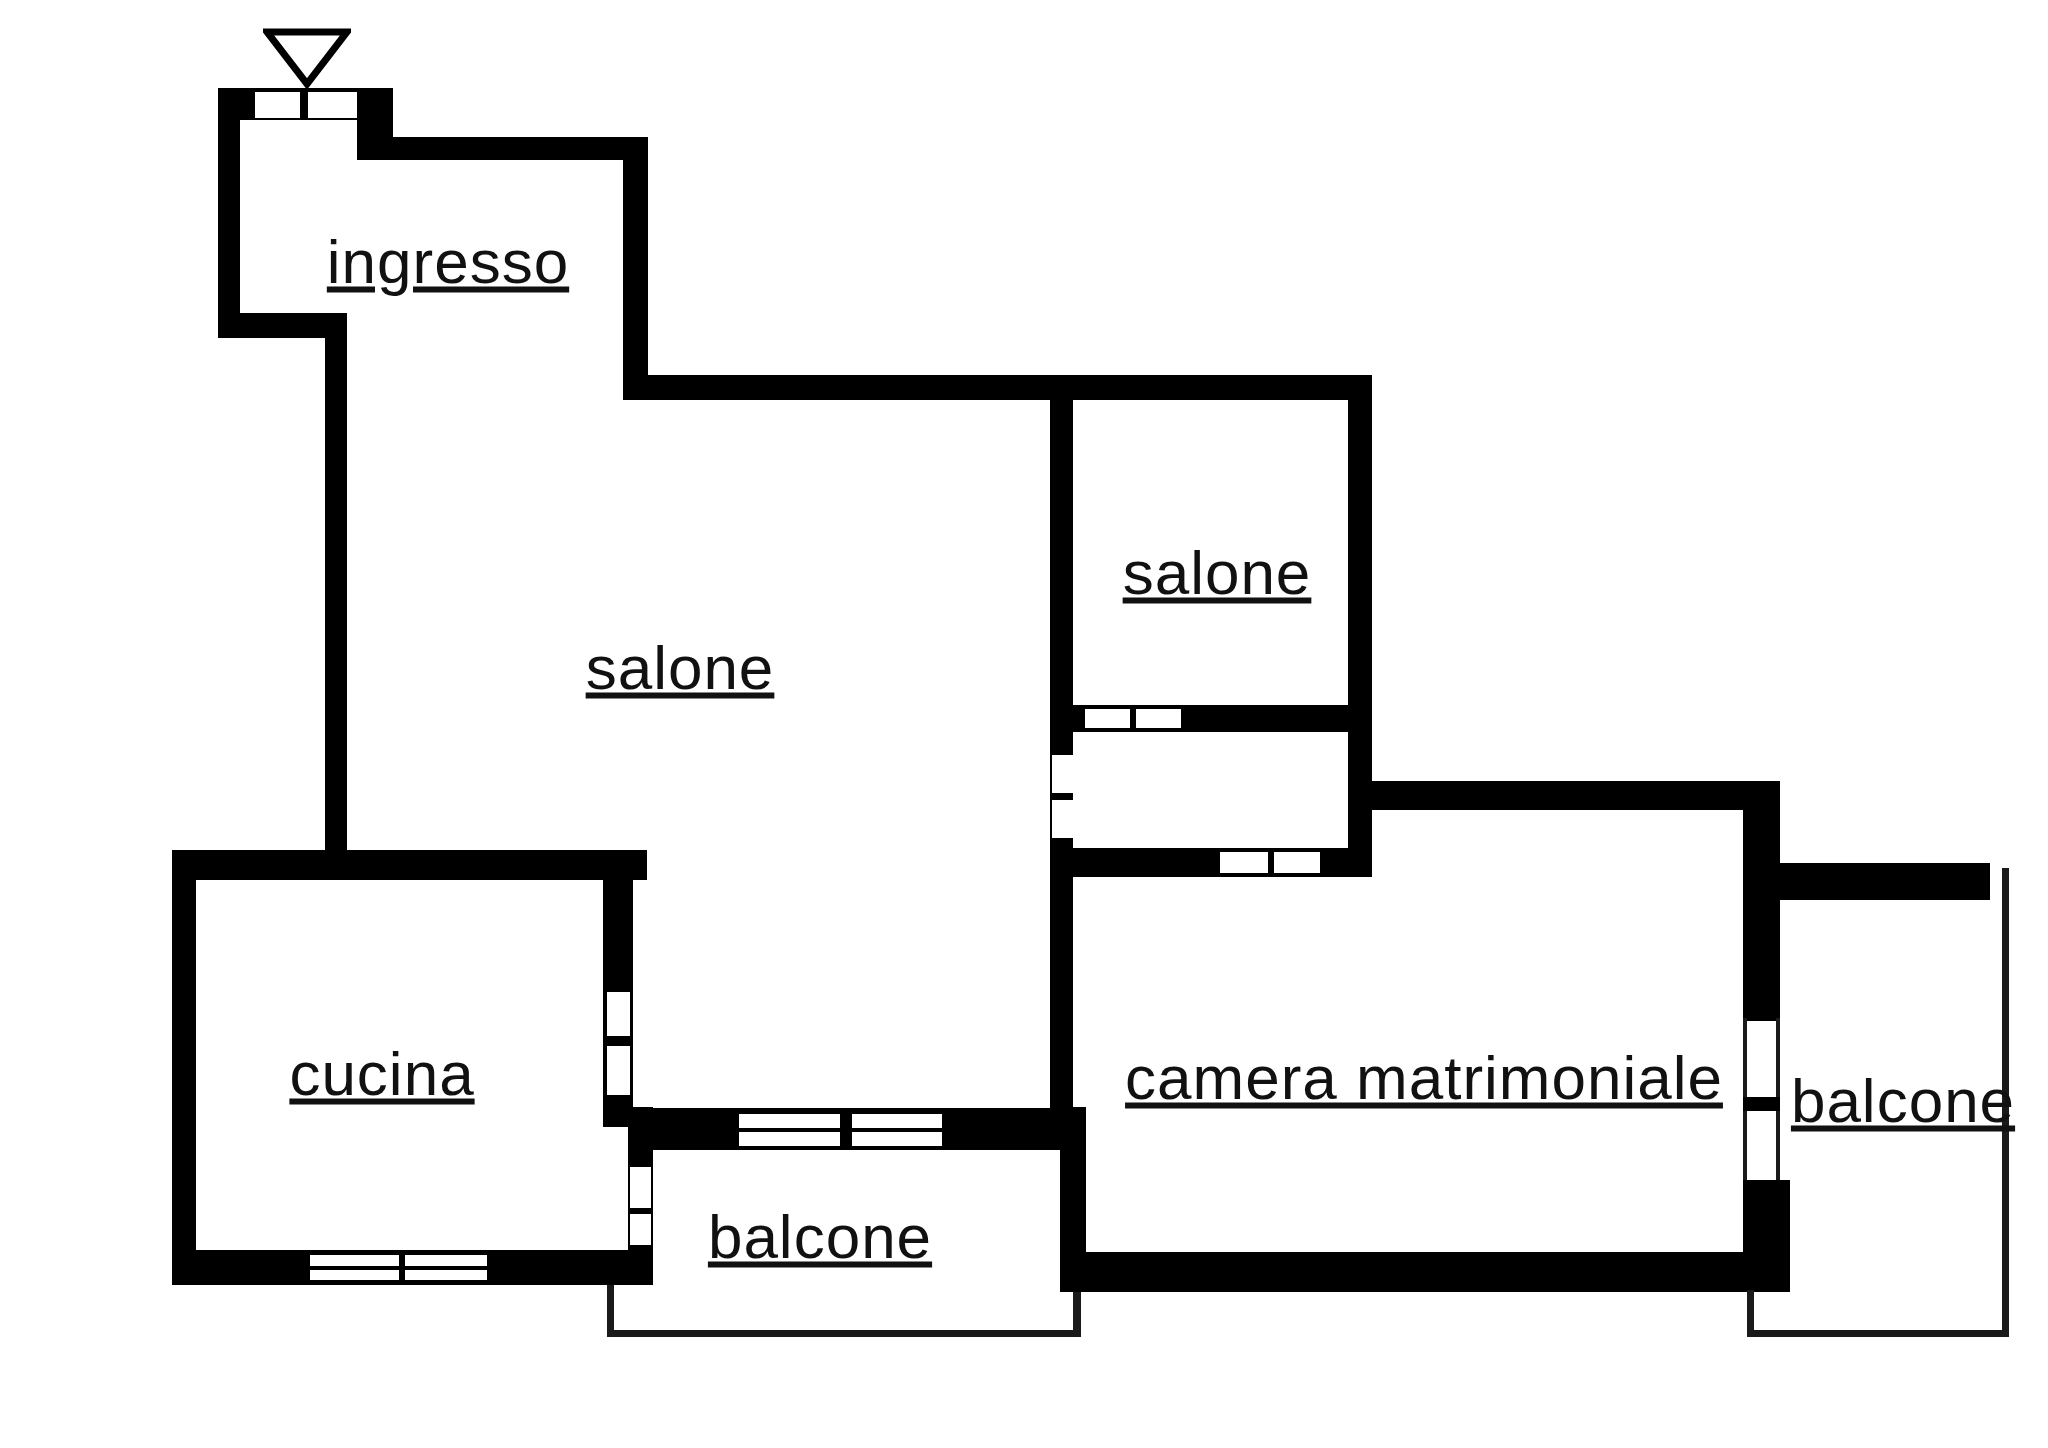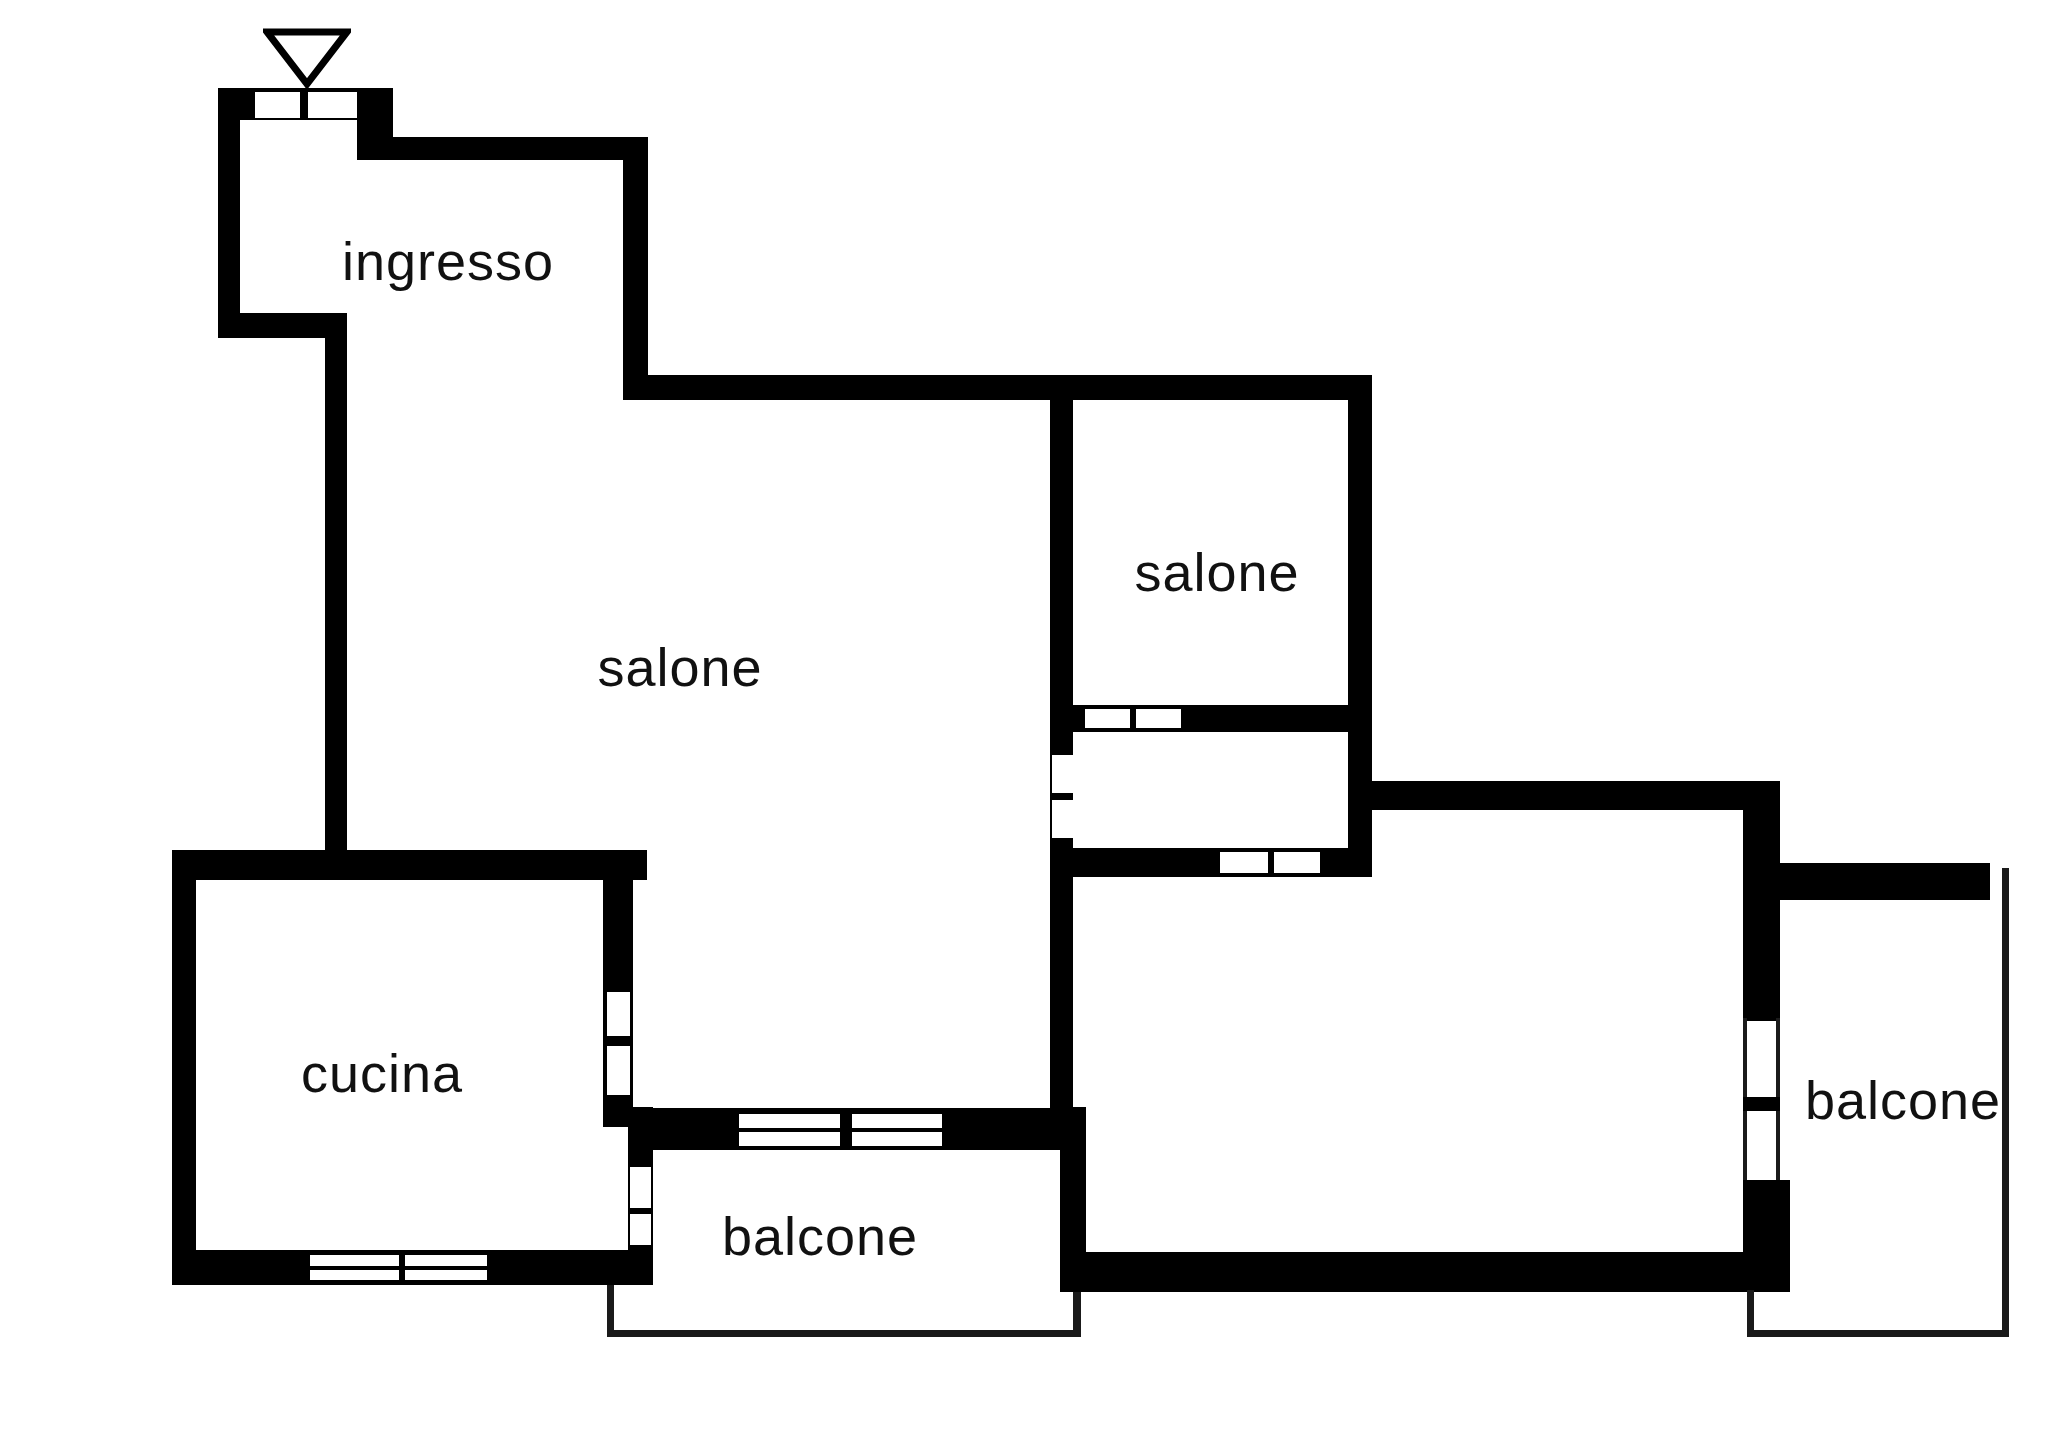--- a/index.html
+++ b/index.html
@@ -17,23 +17,24 @@
     overflow:hidden;
   }
   .w{position:absolute;background:var(--wall);}
   .t{position:absolute;background:var(--thin-line);}
   .op{position:absolute;background:var(--background);}
   .winline{position:absolute;background:var(--wall);}
   .room-label{
     position:absolute;
     transform:translate(-50%,-50%);
     color:var(--text);
-    font-size:54px;
+    font-size:62px;
     letter-spacing:1px;
     white-space:nowrap;
+    text-decoration:underline;
   }
   .tri{position:absolute;}
 </style>
 </head>
 <body>
 
 <div class="plan">
 
   <svg class="tri" style="left:263px;top:28px;" width="88" height="60" viewBox="0 0 88 60">
     <polygon points="4,4 84,4 44,56" fill="#ffffff" stroke="#000000" stroke-width="7"></polygon>
@@ -98,16 +99,17 @@
   <div class="t" style="left:1747px;top:1290px;width:7px;height:45px;"></div>
 
   <div class="t" style="left:607px;top:1285px;width:7px;height:50px;"></div>
   <div class="t" style="left:607px;top:1330px;width:474px;height:7px;"></div>
   <div class="t" style="left:1073px;top:1292px;width:8px;height:43px;"></div>
 
   <div class="room-label" style="left:448px;top:261px;">ingresso</div>
   <div class="room-label" style="left:670px;top:667px;margin-left:10px;">salone</div>
   <div class="room-label" style="left:1217px;top:572px;">salone</div>
   <div class="room-label" style="left:382px;top:1073px;">cucina</div>
+  <div class="room-label" style="left:1424px;top:1077px;">camera matrimoniale</div>
   <div class="room-label" style="left:820px;top:1236px;">balcone</div>
   <div class="room-label" style="left:1903px;top:1100px;">balcone</div>
 
 </div>
 
 </body></html>

